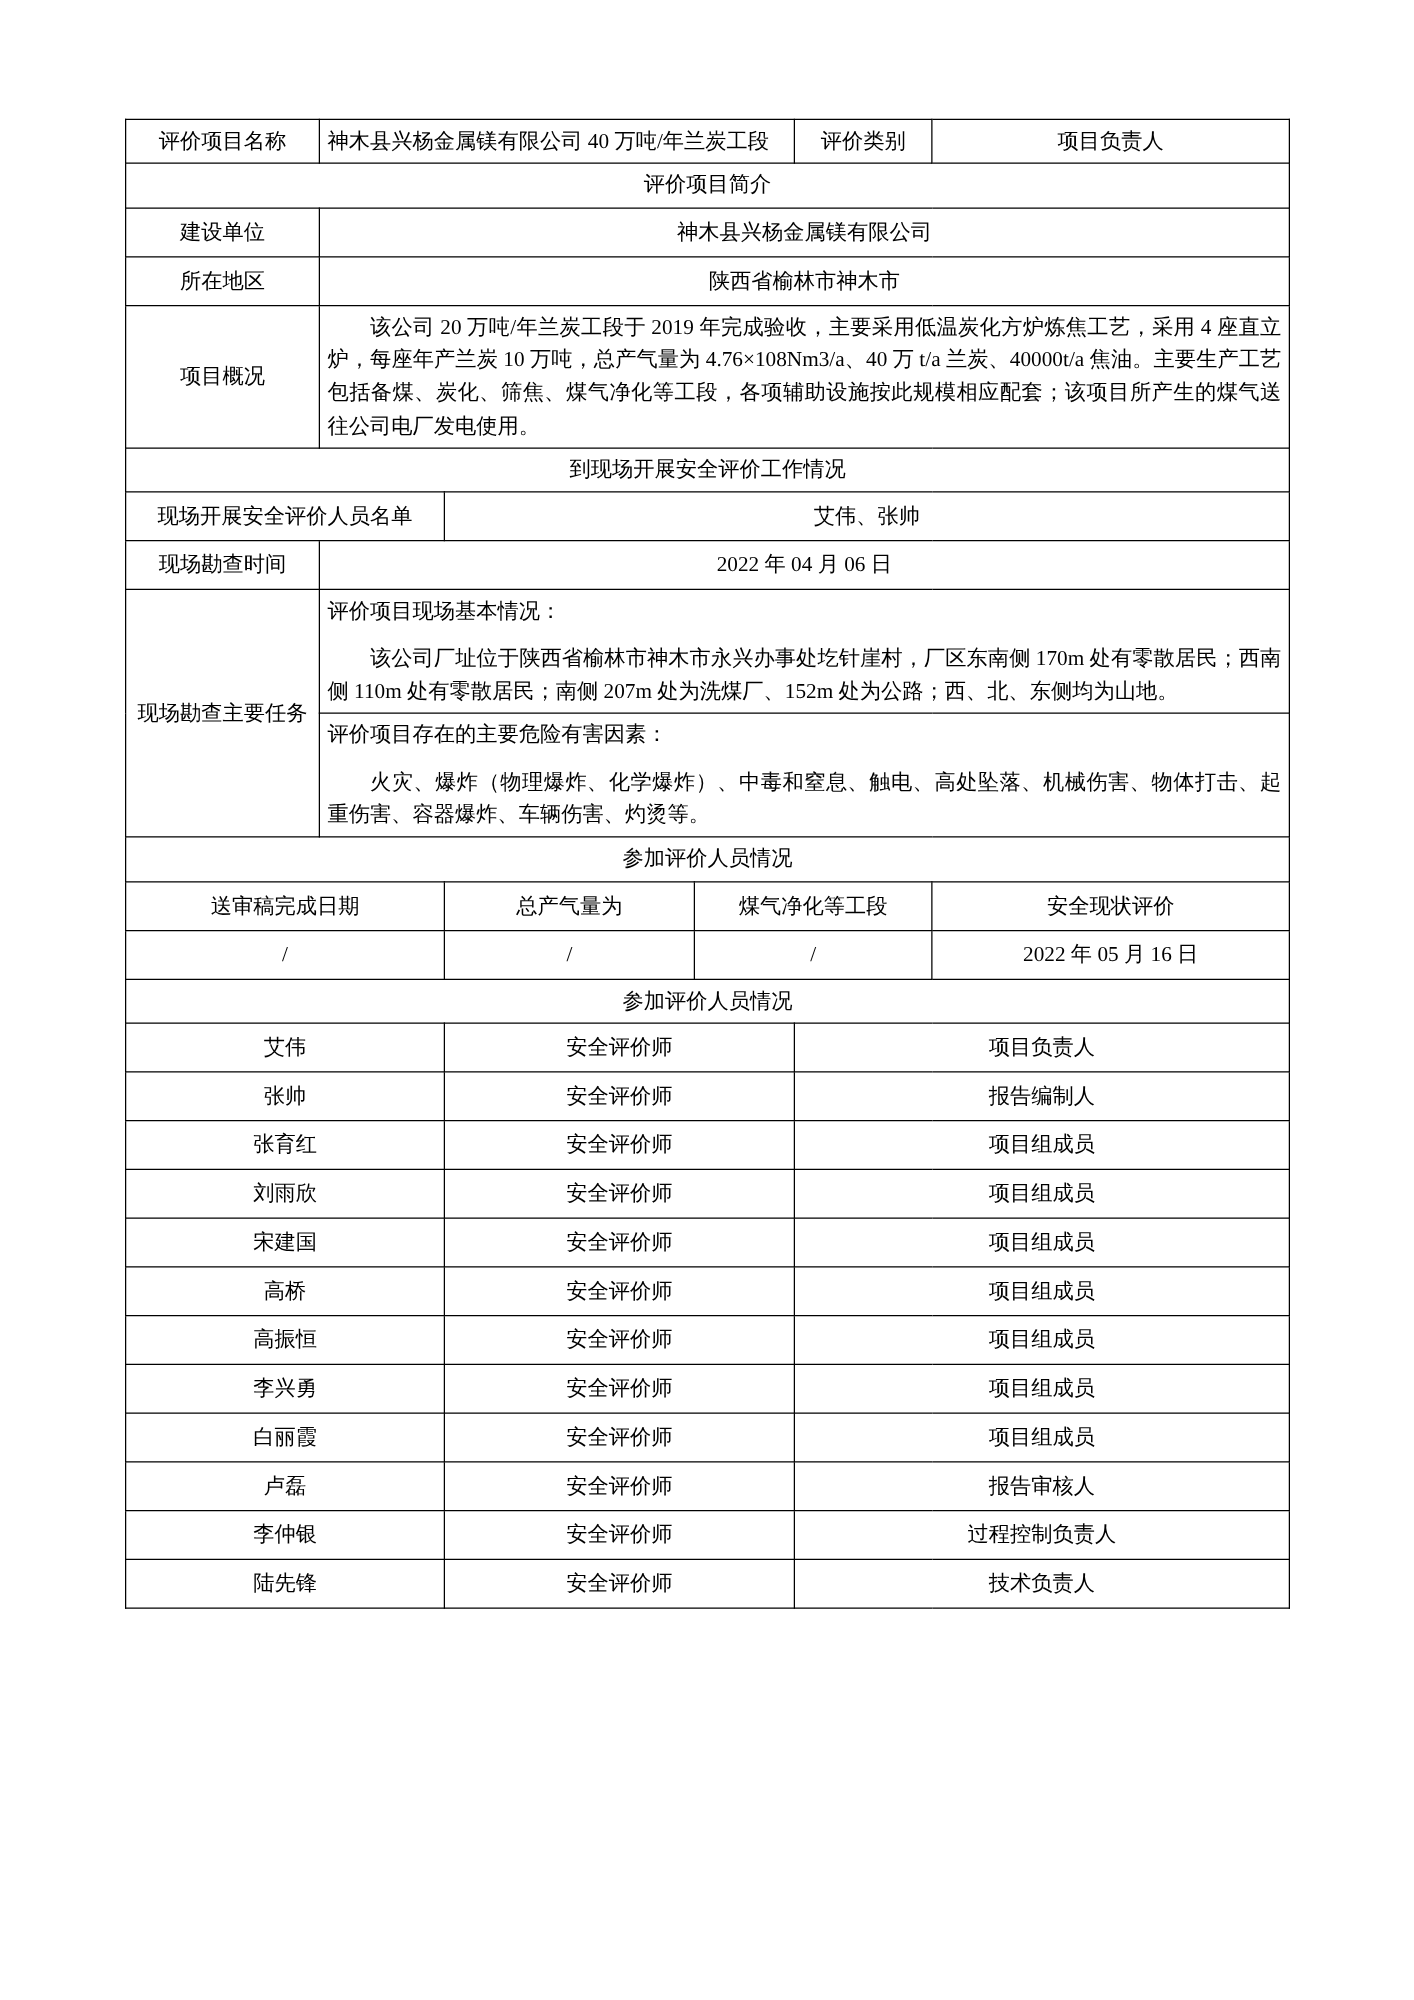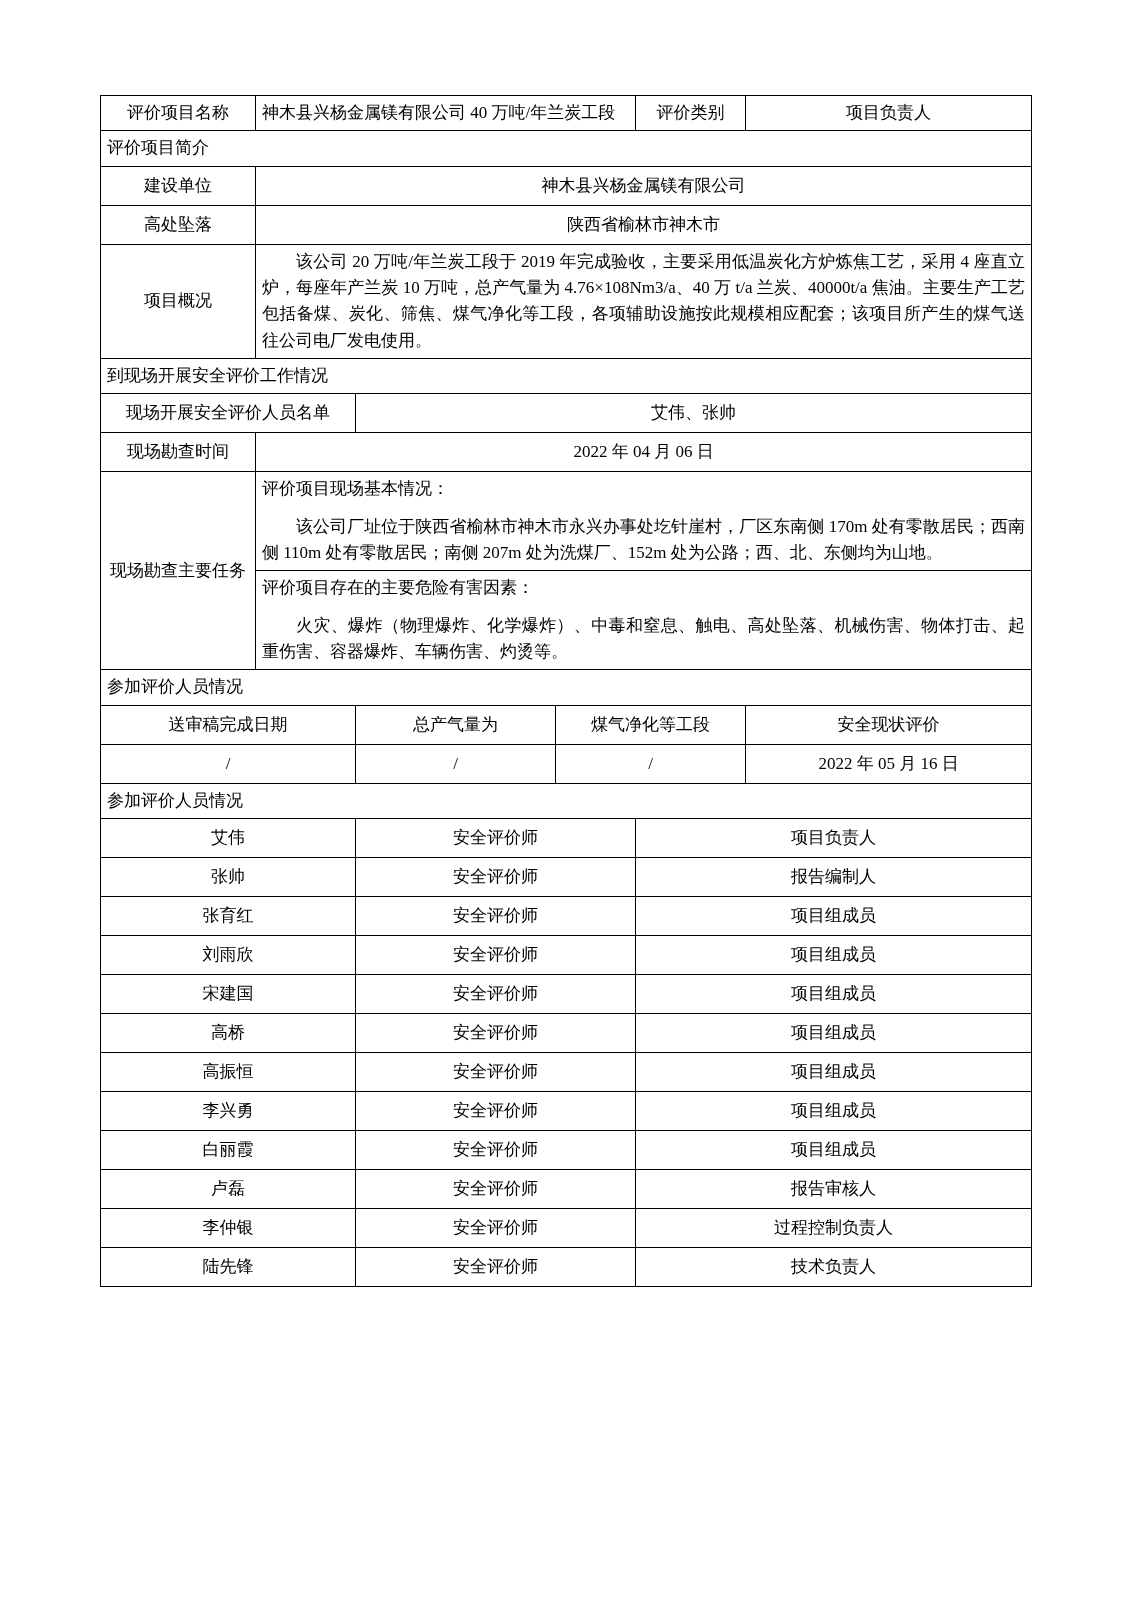--- a/index.html
+++ b/index.html
@@ -33,20 +33,21 @@
     line-height: 1.55;
     vertical-align: middle;
   }
   .ctr { text-align: center; }
   .lft { text-align: left; }
   .just {
     text-align: justify;
     text-justify: inter-ideograph;
   }
   .section-title {
+    text-align: center;
     font-size: 17px;
     padding: 5px 6px;
   }
   .para {
     margin: 0;
     text-indent: 2em;
   }
   .para + .para { margin-top: 11px; }
   .noindent { text-indent: 0; }
   .cell-pad { padding: 8px 10px; }
@@ -77,21 +78,21 @@
       </tr>
 
       <tr>
         <td class="section-title" colspan="7">评价项目简介</td>
       </tr>
       <tr>
         <td class="ctr tall">建设单位</td>
         <td class="ctr tall" colspan="6">神木县兴杨金属镁有限公司</td>
       </tr>
       <tr>
-        <td class="ctr tall">高处坠落</td>
+        <td class="ctr tall">所在地区</td>
         <td class="ctr tall" colspan="6">陕西省榆林市神木市</td>
       </tr>
       <tr>
         <td class="ctr vmid">项目概况</td>
         <td class="just cell-pad" colspan="6">
           <p class="para">该公司 20 万吨/年兰炭工段于 2019 年完成验收，主要采用低温炭化方炉炼焦工艺，采用 4 座直立炉，每座年产兰炭 10 万吨，总产气量为 4.76×108Nm3/a、40 万 t/a 兰炭、40000t/a 焦油。主要生产工艺包括备煤、炭化、筛焦、煤气净化等工段，各项辅助设施按此规模相应配套；该项目所产生的煤气送往公司电厂发电使用。</p>
         </td>
       </tr>
 
       <tr>

